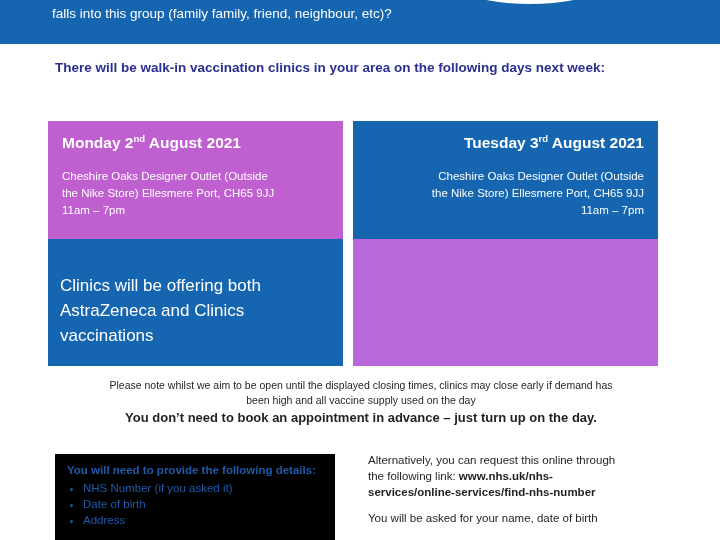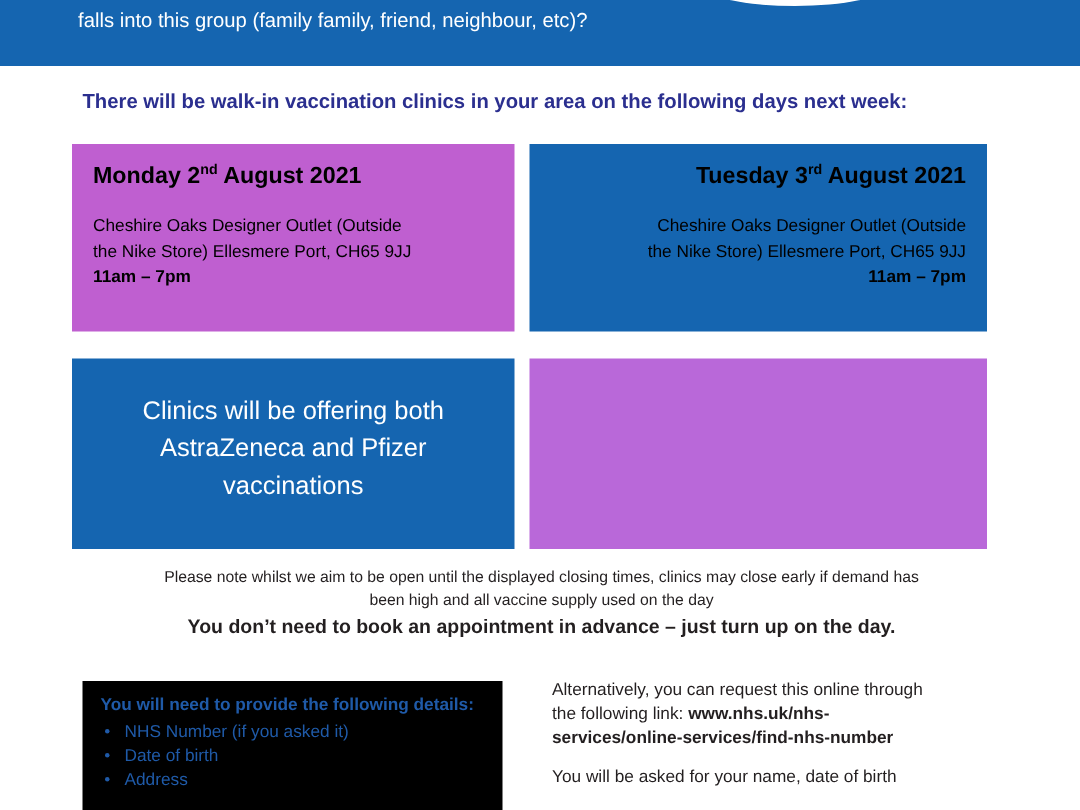--- a/index.html
+++ b/index.html
@@ -66,51 +66,52 @@
   .box {
     position: absolute;
     box-sizing: border-box;
   }
   .box-purple { background: #bf5fd0; }
   .box-blue   { background: #1565b0; }
   .box-purple-light { background: #b968d9; }
 
   .day-box {
     padding: 12px 14px 10px 14px;
-    color: #000000;
+    color: #ffffff;
+    margin-top: 25px;
   }
   .day-title {
     font-size: 15.5px;
     font-weight: bold;
     margin: 0 0 16px 0;
     white-space: nowrap;
   }
   .day-title sup {
     font-size: 9.5px;
     vertical-align: super;
   }
   .day-addr {
     font-size: 11.5px;
     line-height: 17px;
     margin: 0;
   }
   .day-time {
     font-size: 11.5px;
-    font-weight: bold;
+    font-weight: normal;
     margin: 0;
     line-height: 17px;
   }
 
   
   .offering {
     color: #ffffff;
     font-size: 17px;
     line-height: 25px;
-    text-align: center;
-    padding: 22px 12px 0 12px;
+    text-align: left;
+    padding: 34px 12px 0 12px;
     box-sizing: border-box;
   }
 
   
   .please-note {
     position: absolute;
     left: 56px;
     top: 334px;
     width: 610px;
     text-align: center;
@@ -192,21 +193,21 @@
     <div class="day-title">
       <span>Tuesday 3</span><sup>rd</sup><span>  August 2021</span>
     </div>
     <div class="day-addr">Cheshire Oaks Designer Outlet (Outside</div>
     <div class="day-addr">the Nike Store) Ellesmere Port, CH65 9JJ</div>
     <div class="day-time">11am – 7pm</div>
   </div>
 
   <div class="box box-blue offering" style="left:48px; top:195px; width:295px; height:127px;">
     <div>Clinics will be offering both</div>
-    <div>AstraZeneca and Pfizer</div>
+    <div>AstraZeneca and Clinics</div>
     <div>vaccinations</div>
   </div>
 
   <div class="box box-purple-light" style="left:353px; top:195px; width:305px; height:127px;"></div>
 
   <div class="please-note">
     <div>Please note whilst we aim to be open until the displayed closing times, clinics may close early if demand has</div>
     <div>been high and all vaccine supply used on the day</div>
   </div>
 

